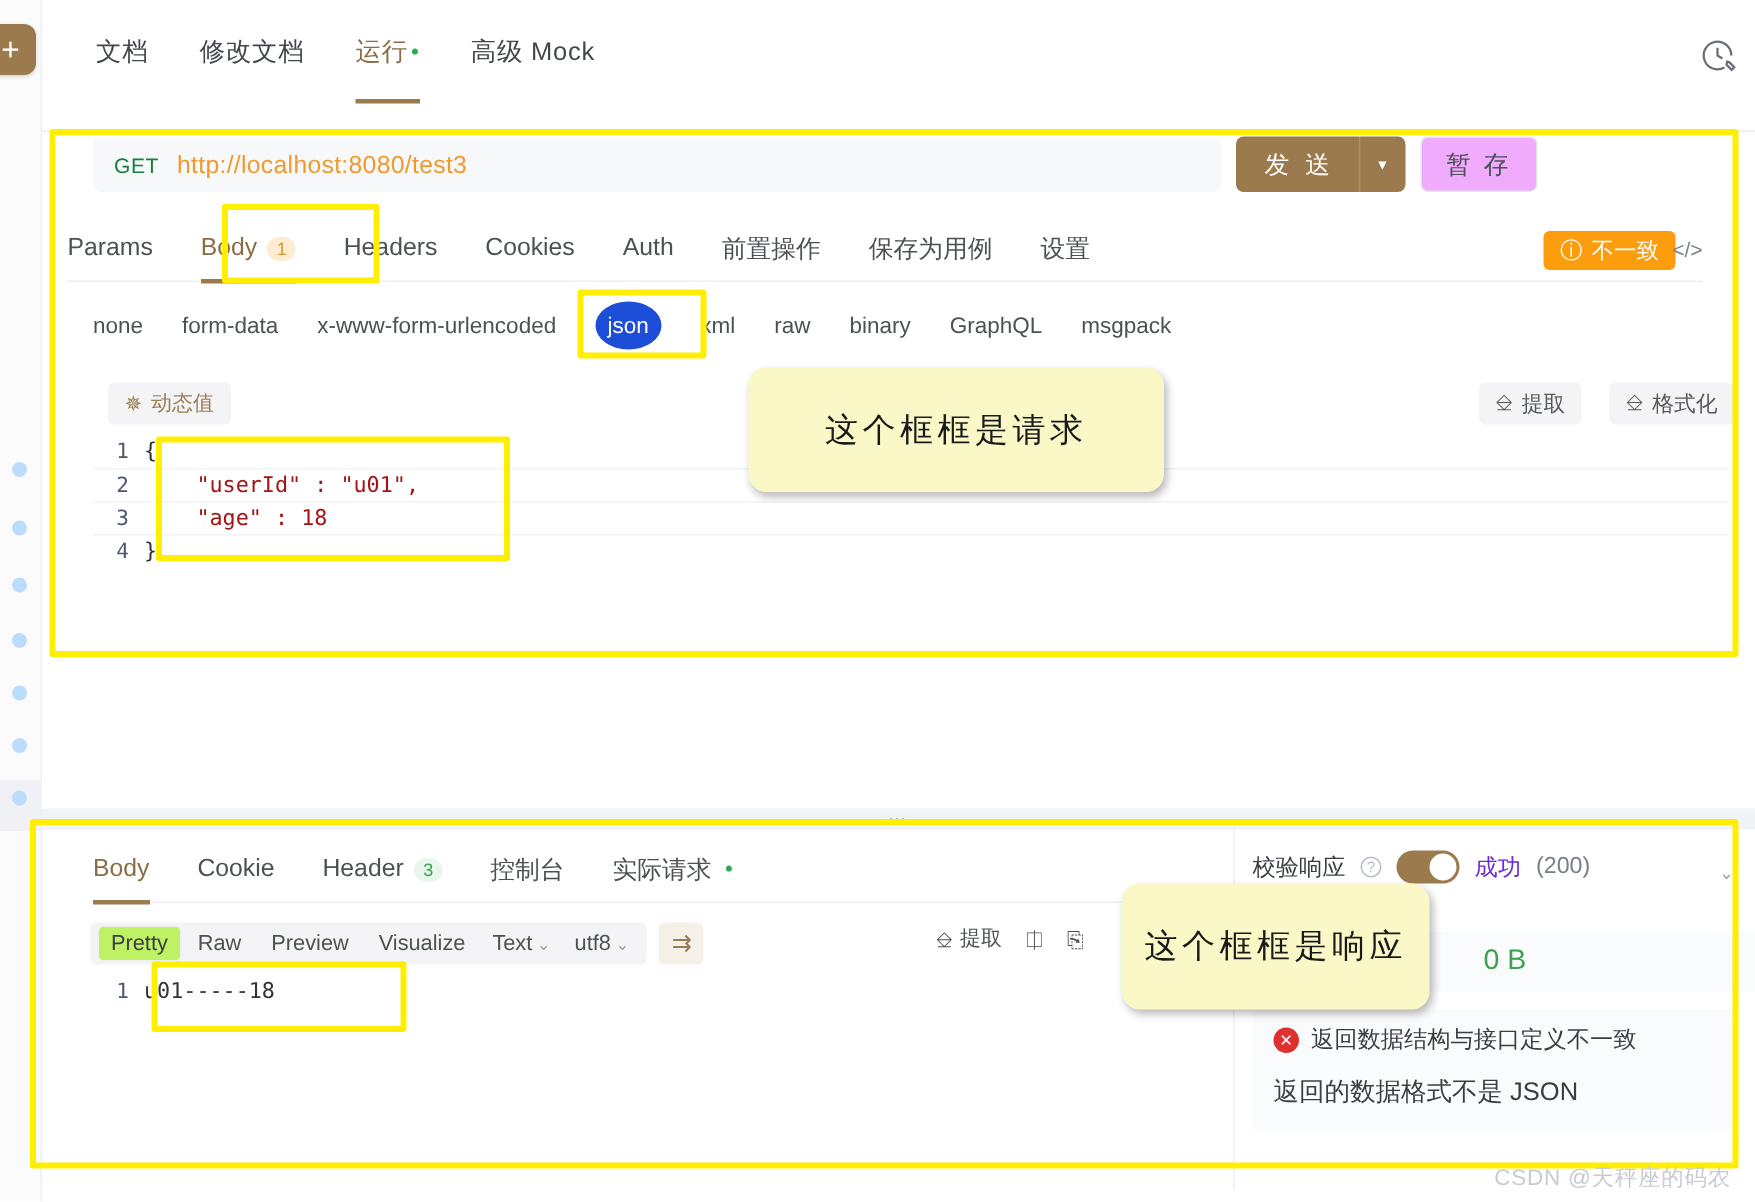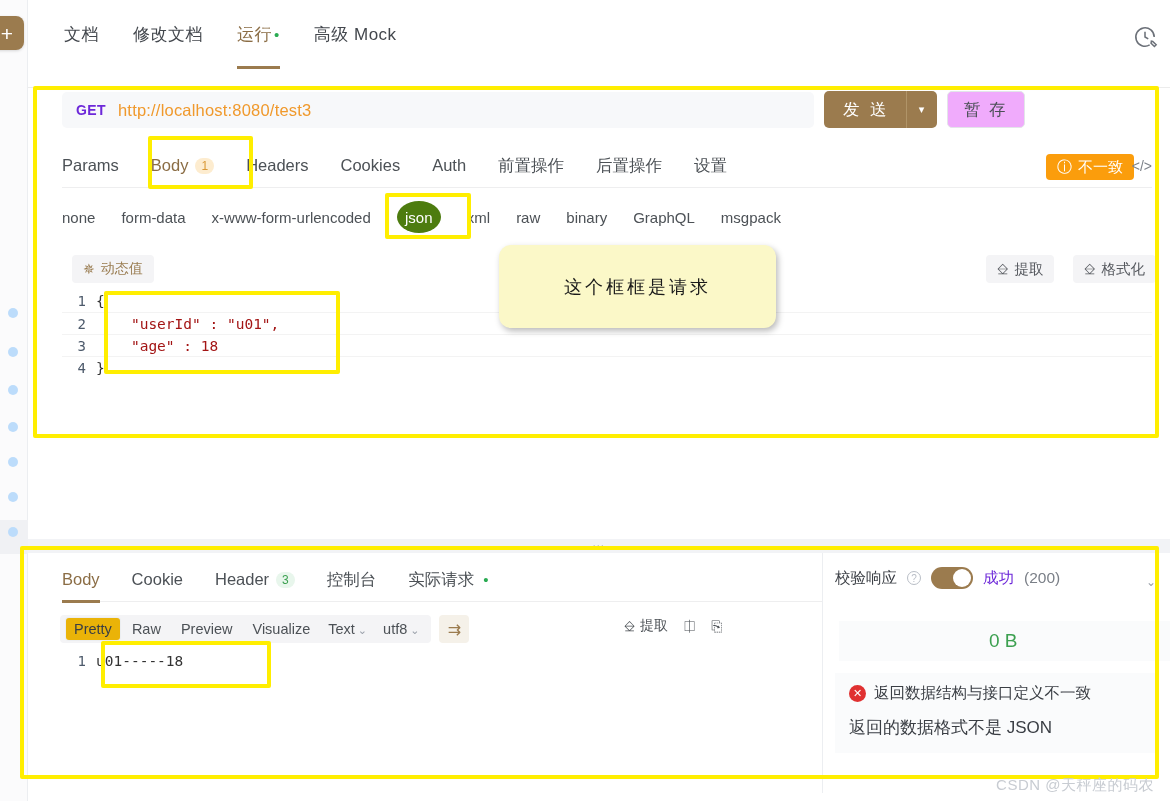--- a/index.html
+++ b/index.html
@@ -49,21 +49,21 @@
   }
   .dot-mark { color: #2aab52; font-size: 15px; margin-left: 2px; }
   .history-icon { position: absolute; right: 12px; top: 24px; width: 26px; height: 26px; cursor: pointer; }
 
   
   .req-urlrow {
     position: absolute; left: 62px; top: 92px; width: 752px; height: 36px;
     background: #f7f8fa; border-radius: 5px; display: flex; align-items: center;
     padding: 0 14px; gap: 12px;
   }
-  .method { color: #6d28d9; font-weight: bold; font-size: 14px; letter-spacing: .4px; }
+  .method { color: #15803d; font-weight: normal; font-size: 14px; letter-spacing: .4px; }
   .url { color: #f0992c; font-size: 16.5px; letter-spacing: .2px; }
 
   .send-group { position: absolute; left: 824px; top: 91px; display: flex; height: 37px; }
   .send-btn {
     background: #9b7b4e; color: #fff; font-size: 16.5px; letter-spacing: 3px;
     border-radius: 5px 0 0 5px; padding: 0 16px 0 19px;
     display: flex; align-items: center; cursor: pointer;
   }
   .send-caret {
     background: #9b7b4e; color: #fff; width: 31px;
@@ -73,21 +73,21 @@
   .ghost-btn {
     height: 37px; border: 1px solid #e3e5e9; border-radius: 5px; background: #f0abfc;
     color: #4b4f56; font-size: 16.5px; letter-spacing: 2px;
     display: flex; align-items: center; padding: 0 16px; cursor: pointer;
   }
   #btn-stash { position: absolute; left: 947px; top: 91px; }
   #btn-savecase { position: absolute; left: 1041px; top: 91px; }
 
   
   .req-tabs {
-    position: absolute; left: 62px; top: 144px; width: 1090px; height: 44px;
+    position: absolute; left: 45px; top: 144px; width: 1090px; height: 44px;
     border-bottom: 1px solid #eeeeef; display: flex; align-items: center; gap: 32px;
   }
   .rtab {
     position: relative; height: 44px; display: flex; align-items: center; gap: 7px;
     font-size: 16.5px; color: #4c5156; cursor: pointer;
   }
   .rtab.active { color: #8b6d45; }
   .rtab.active::after {
     content: ""; position: absolute; left: 0; right: 0; bottom: -1px; height: 3px; background: #9b7b4e;
   }
@@ -103,21 +103,21 @@
   }
   .code-icon { position: absolute; right: 0px; top: 14px; color: #7d828a; font-size: 14px; cursor: pointer; }
 
   
   .bodytype-row {
     position: absolute; left: 62px; top: 202px; height: 30px;
     display: flex; align-items: center; gap: 26px;
   }
   .btype { font-size: 15px; color: #4c5156; cursor: pointer; white-space: nowrap; }
   .btype.selected {
-    background: #4d7c0f; color: #fff; border-radius: 50%;
+    background: #1d4ed8; color: #fff; border-radius: 50%;
     width: 44px; height: 32px; display: flex; align-items: center; justify-content: center;
   }
 
   
   .dyn-btn {
     position: absolute; left: 72px; top: 255px; height: 28px;
     background: #f4f4f6; border-radius: 4px; color: #9a7d52; font-size: 14px;
     display: flex; align-items: center; gap: 6px; padding: 0 11px; cursor: pointer;
   }
   .ed-act {
@@ -158,21 +158,21 @@
     border-bottom: 1px solid #eeeeef; display: flex; align-items: center; gap: 32px;
   }
   .resp-toolbar { position: absolute; left: 60px; top: 615px; height: 28px; display: flex; align-items: center; }
   .seg {
     background: #f4f4f6; border-radius: 4px; height: 28px;
     display: flex; align-items: center; padding: 0 6px; gap: 4px;
   }
   .seg-item {
     font-size: 14.5px; color: #4c5156; padding: 3px 8px; border-radius: 3px; cursor: pointer;
   }
-  .seg-item.active { background: #eab308; color: #3a3e44; box-shadow: 0 0 0 1px #eceef1; }
+  .seg-item.active { background: #bef264; color: #3a3e44; box-shadow: 0 0 0 1px #eceef1; }
   .seg-sel { font-size: 14.5px; color: #4c5156; padding: 3px 6px; cursor: pointer; text-align: right; }
   .caret-sm { color: #9aa0aa; font-size: 11px; margin-left: 3px; }
   .wrap-btn {
     margin-left: 8px; width: 30px; height: 28px; background: #f5f1e9; border-radius: 4px;
     display: flex; align-items: center; justify-content: center; color: #9b7b4e; cursor: pointer;
   }
   .resp-acts { position: absolute; left: 624px; top: 617px; display: flex; align-items: center; gap: 16px; }
   .resp-act {
     font-size: 14px; color: #4c5156; display: flex; align-items: center; gap: 5px; cursor: pointer;
   }
@@ -213,21 +213,21 @@
   }
   .err-line2 { font-size: 17px; color: #3a3e44; padding-left: 0px; }
   .vert-div { position: absolute; left: 822px; top: 553px; width: 1px; height: 240px; background: #eceef1; }
 
   
   .hl { position: absolute; border: 4px solid #ffee00; border-radius: 2px; pointer-events: none; }
   .note {
     position: absolute; background: #fbf8c8; border-radius: 12px;
     box-shadow: 2px 3px 6px rgba(0,0,0,.28);
     display: flex; align-items: center; justify-content: center;
-    font-size: 18px; color: #1a1a1a; letter-spacing: 3px;
+    font-size: 22px; color: #1a1a1a; letter-spacing: 3px;
   }
   .watermark {
     position: absolute; right: 16px; bottom: 6px; color: #c8ccd2; font-size: 15px; letter-spacing: .5px;
   }
 </style>
 </head>
 <body>
 
 <div id="root">
 
@@ -299,21 +299,21 @@
     <div class="rtab">
       <span>Cookies</span>
     </div>
     <div class="rtab">
       <span>Auth</span>
     </div>
     <div class="rtab">
       <span>前置操作</span>
     </div>
     <div class="rtab">
-      <span>后置操作</span>
+      <span>保存为用例</span>
     </div>
     <div class="rtab">
       <span>设置</span>
     </div>
 
     <div class="mismatch-badge">
       <span>ⓘ</span>
       <span>不一致</span>
     </div>
     <div class="code-icon">&lt;/&gt;</div>
@@ -454,15 +454,18 @@
   <div class="hl" style="left:33px; top:86px; width:1126px; height:352px;"></div>
   <div class="hl" style="left:148px; top:136px; width:105px; height:53px;"></div>
   <div class="hl" style="left:385px; top:193px; width:86px; height:46px;"></div>
   <div class="hl" style="left:104px; top:291px; width:236px; height:83px;"></div>
   <div class="hl" style="left:20px; top:546px; width:1139px; height:233px;"></div>
   <div class="hl" style="left:101px; top:641px; width:170px; height:47px;"></div>
 
   <div class="note" style="left:499px; top:245px; width:277px; height:83px;">
     <span>这个框框是请求</span>
   </div>
+  <div class="note" style="left:748px; top:589px; width:205px; height:84px;">
+    <span>这个框框是响应</span>
+  </div>
 
   <div class="watermark">CSDN @天秤座的码农</div>
 </div>
 
 </body></html>

